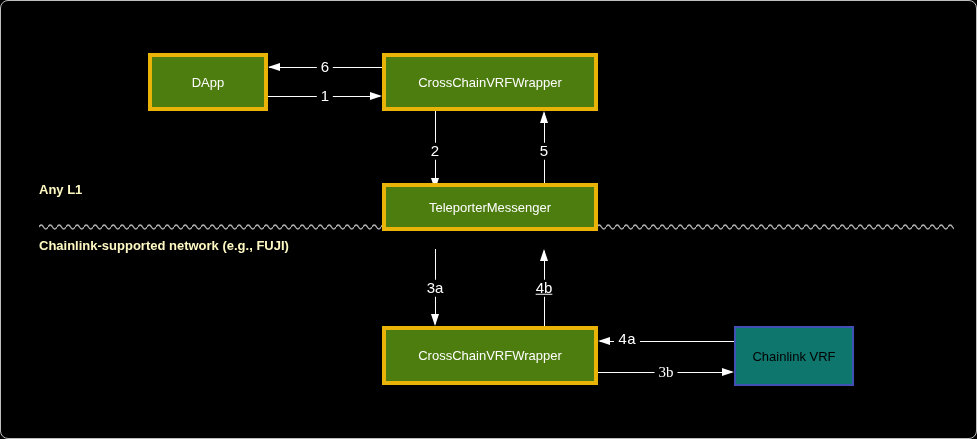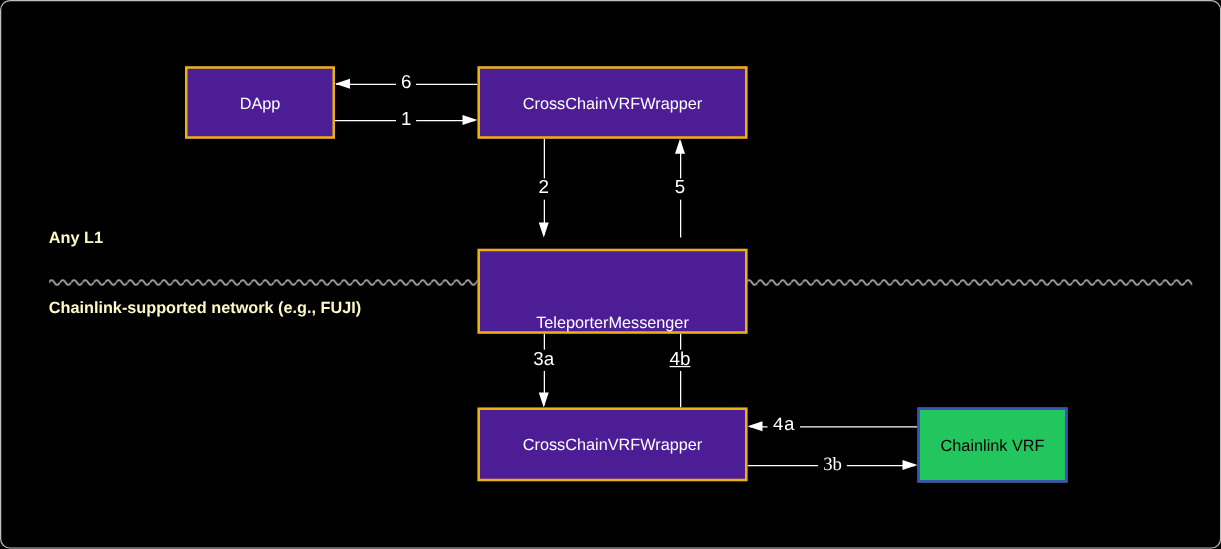--- a/index.html
+++ b/index.html
@@ -11,33 +11,33 @@
     border-radius: 8px;
     box-sizing: border-box;
     overflow: hidden;
     font-family: "Liberation Sans", sans-serif;
   }
 
   
   .node {
     position: absolute;
     box-sizing: border-box;
-    border: 2px solid #eab308;
-    background: #4c1d95;
+    border: 4px solid #eab308;
+    background: #4d7c0f;
     color: #ffffff;
     display: flex; align-items: center; justify-content: center;
     font-size: 13px;
     text-align: center;
   }
   .node-dapp      { left: 147px; top:  52px; width: 120px; height: 58px; }
   .node-consumer  { left: 381px; top:  52px; width: 216px; height: 58px; }
-  .node-teleporter{ left: 381px; top: 198px; width: 216px; height: 68px; z-index: 2; align-items: flex-end; }
+  .node-teleporter{ left: 381px; top: 182px; width: 216px; height: 48px; z-index: 2; }
   .node-wrapper   { left: 381px; top: 325px; width: 216px; height: 59px; }
   .node-vrf       { left: 733px; top: 325px; width: 120px; height: 60px;
-                    background: #22c55e; border: 2px solid #3f51b5; color: #000000; }
+                    background: #0f766e; border: 2px solid #3f51b5; color: #000000; }
 
   
   .hline { position: absolute; height: 1px; background: #ffffff; }
   .vline { position: absolute; width: 1px;  background: #ffffff; }
   .line-6  { left: 268px; top:  66px; width: 113px; }
   .line-1  { left: 267px; top:  95px; width: 112px; }
   .line-2  { left: 434px; top: 110px; height: 77px; }
   .line-5  { left: 543px; top: 112px; height: 77px; }
   .line-3a { left: 434px; top: 248px; height: 75px; }
   .line-4b { left: 543px; top: 250px; height: 75px; }

